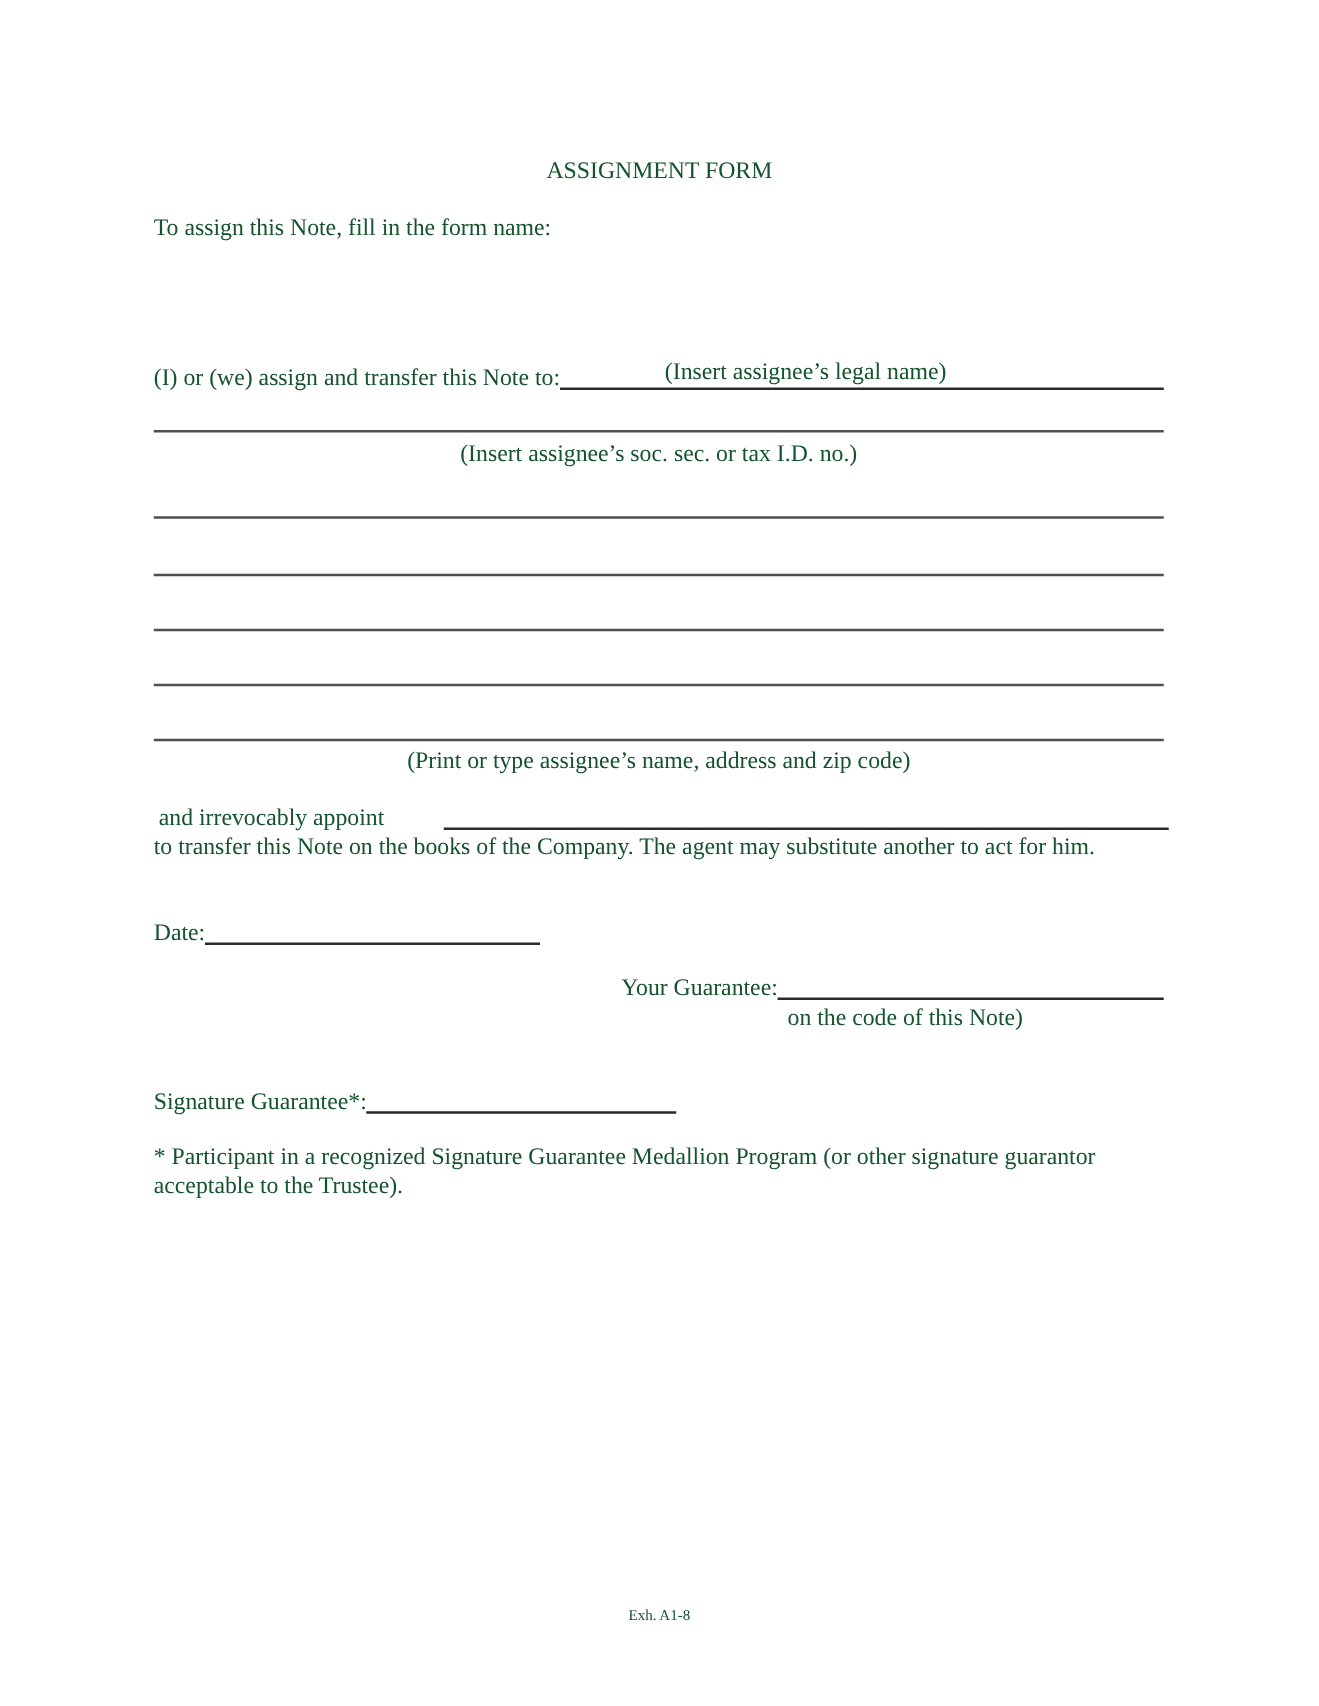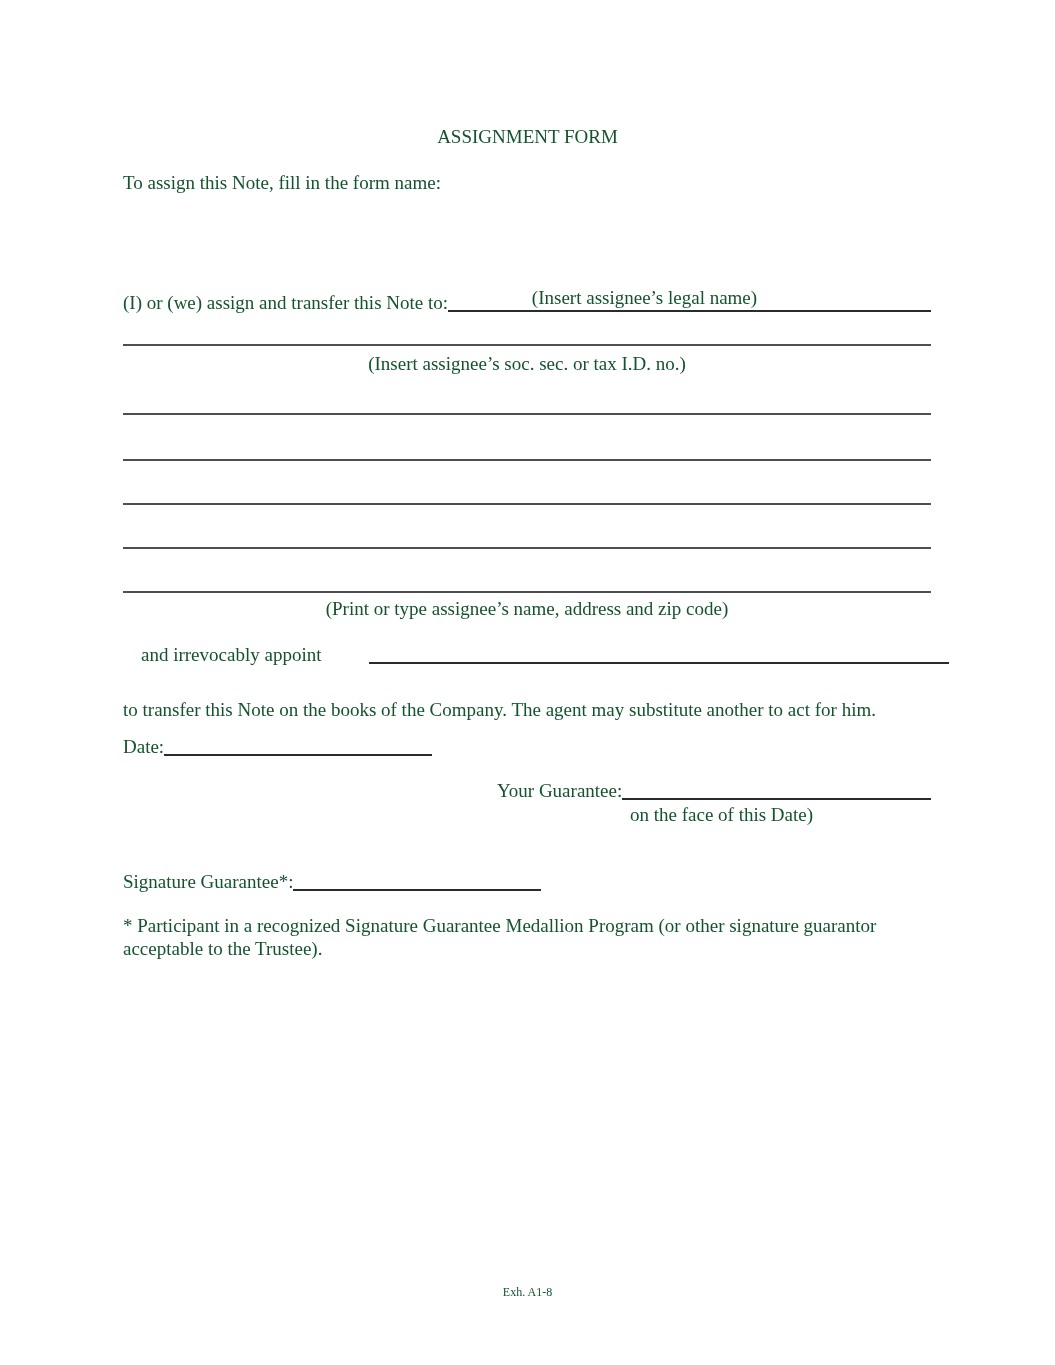--- a/index.html
+++ b/index.html
@@ -37,23 +37,23 @@
   }
   .title { top: 125px; left: 0; width: 1055px; text-align: center; }
   .intro { top: 171px; left: 123px; }
   .row-assign { top: 259px; left: 123px; width: 808px; margin-top: 32px; }
   .caption-legal {
     top: 286px; left: 123px; width: 808px;
     box-sizing: border-box; padding-left: 235px; text-align: center;
   }
   .caption-ssn { top: 352px; left: 123px; width: 808px; }
   .caption-print { top: 597px; left: 123px; width: 808px; }
-  .row-appoint { top: 643px; left: 141px; width: 808px; gap: 40px; }
+  .row-appoint { top: 643px; left: 127px; width: 808px; gap: 40px; }
   .row-appoint .fill { margin-left: 8px; }
-  .para-appoint { top: 666px; left: 123px; width: 805px; margin-top: 32px; }
+  .para-appoint { top: 666px; left: 123px; width: 805px; }
   .row-date { top: 735px; left: 123px; }
   .date-fill { width: 268px; }
   .row-signature { top: 779px; left: 497px; width: 434px; }
   .sig-note { top: 803px; left: 630px; width: 310px; }
   .row-guarantee { top: 870px; left: 123px; }
   .guarantee-fill { width: 248px; }
   .footnote { top: 914px; left: 123px; width: 790px; }
   .footer {
     top: 1283px; left: 0; width: 1055px;
     text-align: center; font-size: 12px; line-height: 19px;
@@ -98,21 +98,21 @@
     <span class="label">Date:</span>
     <span class="fill-fixed date-fill"></span>
   </div>
 
   <div class="abs row row-signature">
     <span class="label">Your Guarantee:</span>
     <span class="fill"></span>
   </div>
 
   <div class="abs sig-note">
-    <div>on the face of this Date)</div>
+    <div>on the code of this Note)</div>
   </div>
 
   <div class="abs row row-guarantee">
     <span class="label">Signature Guarantee*:</span>
     <span class="fill-fixed guarantee-fill"></span>
   </div>
 
   <div class="abs footnote">* Participant in a recognized Signature Guarantee Medallion Program (or other signature guarantor acceptable to the Trustee).</div>
 
   <div class="abs footer">Exh. A1-8</div>

